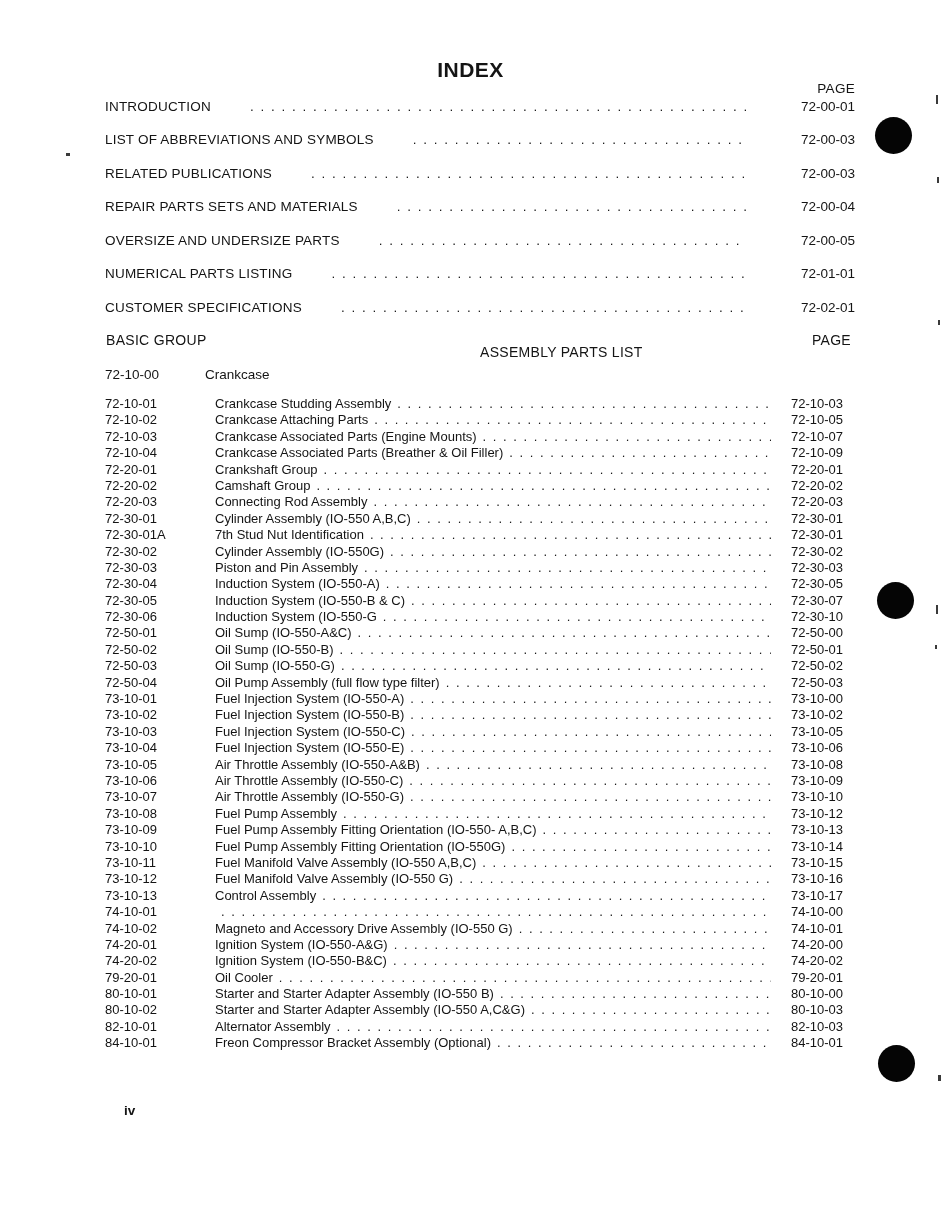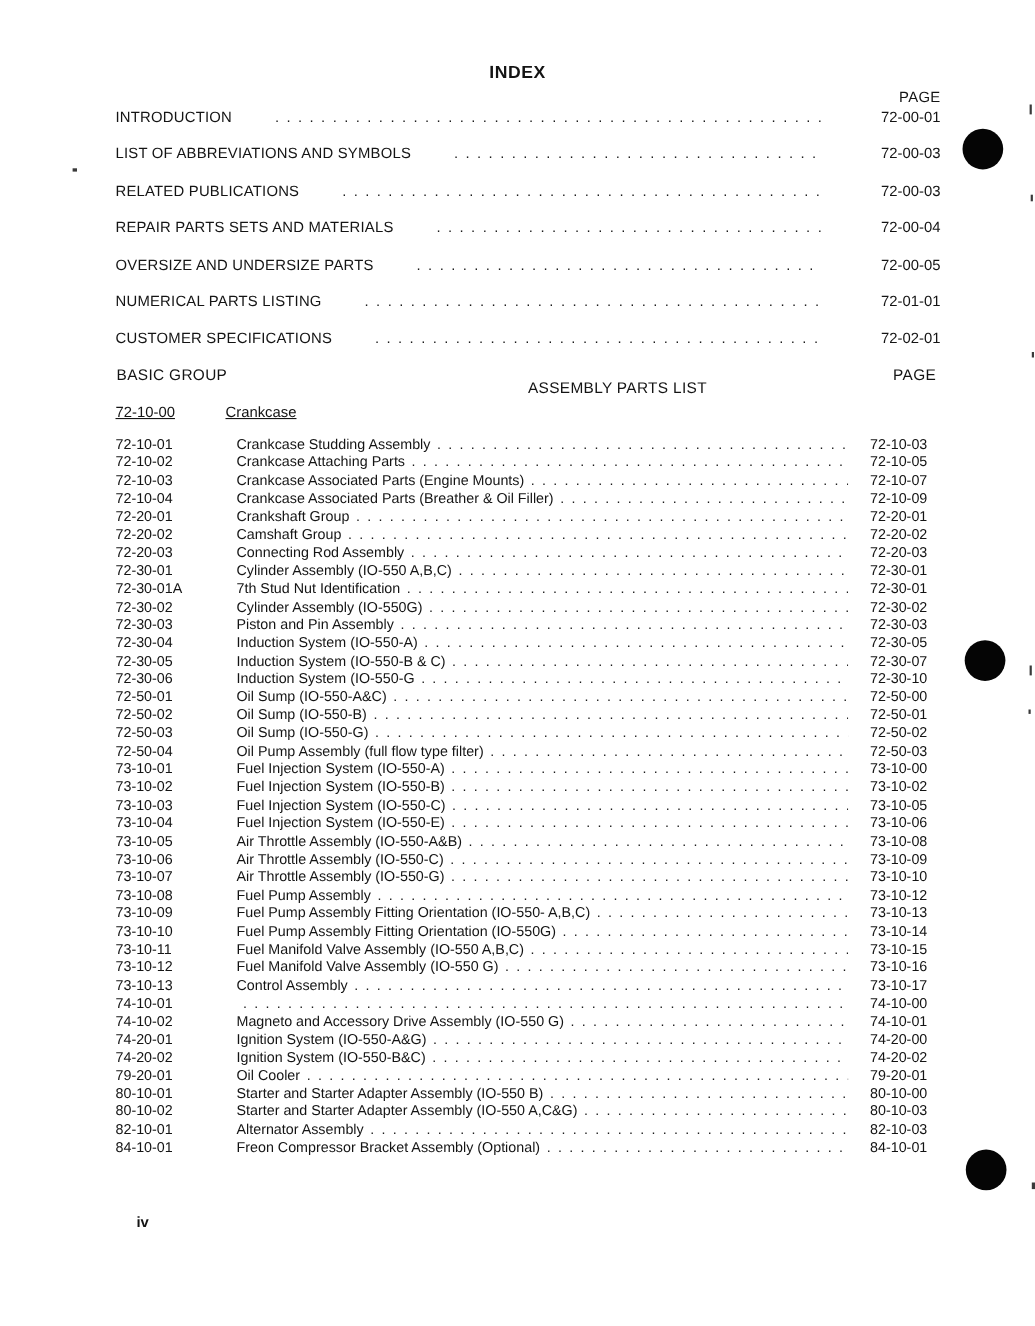--- a/index.html
+++ b/index.html
@@ -19,21 +19,21 @@
     left: 105px;
     width: 750px;
     top: 0;
   }
   .doc-title {
     position: absolute;
     top: 58px;
     left: 0;
     width: 100%;
     text-align: center;
-    font-size: 16px;
+    font-size: 21px;
     font-weight: bold;
     letter-spacing: 0.5px;
   }
   .page-col-label {
     position: absolute;
     top: 81px;
     right: 0;
     font-size: 13.5px;
     font-weight: normal;
     letter-spacing: 0.3px;
@@ -75,21 +75,20 @@
   .section-header .bg { position: absolute; left: 1px; letter-spacing: 0.3px; }
   .section-header .apl { position: absolute; left: 375px; letter-spacing: 0.3px; margin-top: 12px; }
   .section-header .pg-h { position: absolute; right: 4px; letter-spacing: 0.3px; }
 
   .group-heading {
     position: absolute;
     top: 367px;
     left: 0;
     font-size: 13.5px;
     display: flex;
-    text-decoration: underline;
   }
   .group-heading .code { width: 100px; flex: none; }
 
   .apl-list { position: absolute; top: 396px; left: 0; width: 100%; }
   .row {
     display: flex;
     align-items: flex-start;
     line-height: 16.4px;
     height: 16.4px;
     font-size: 13px;

